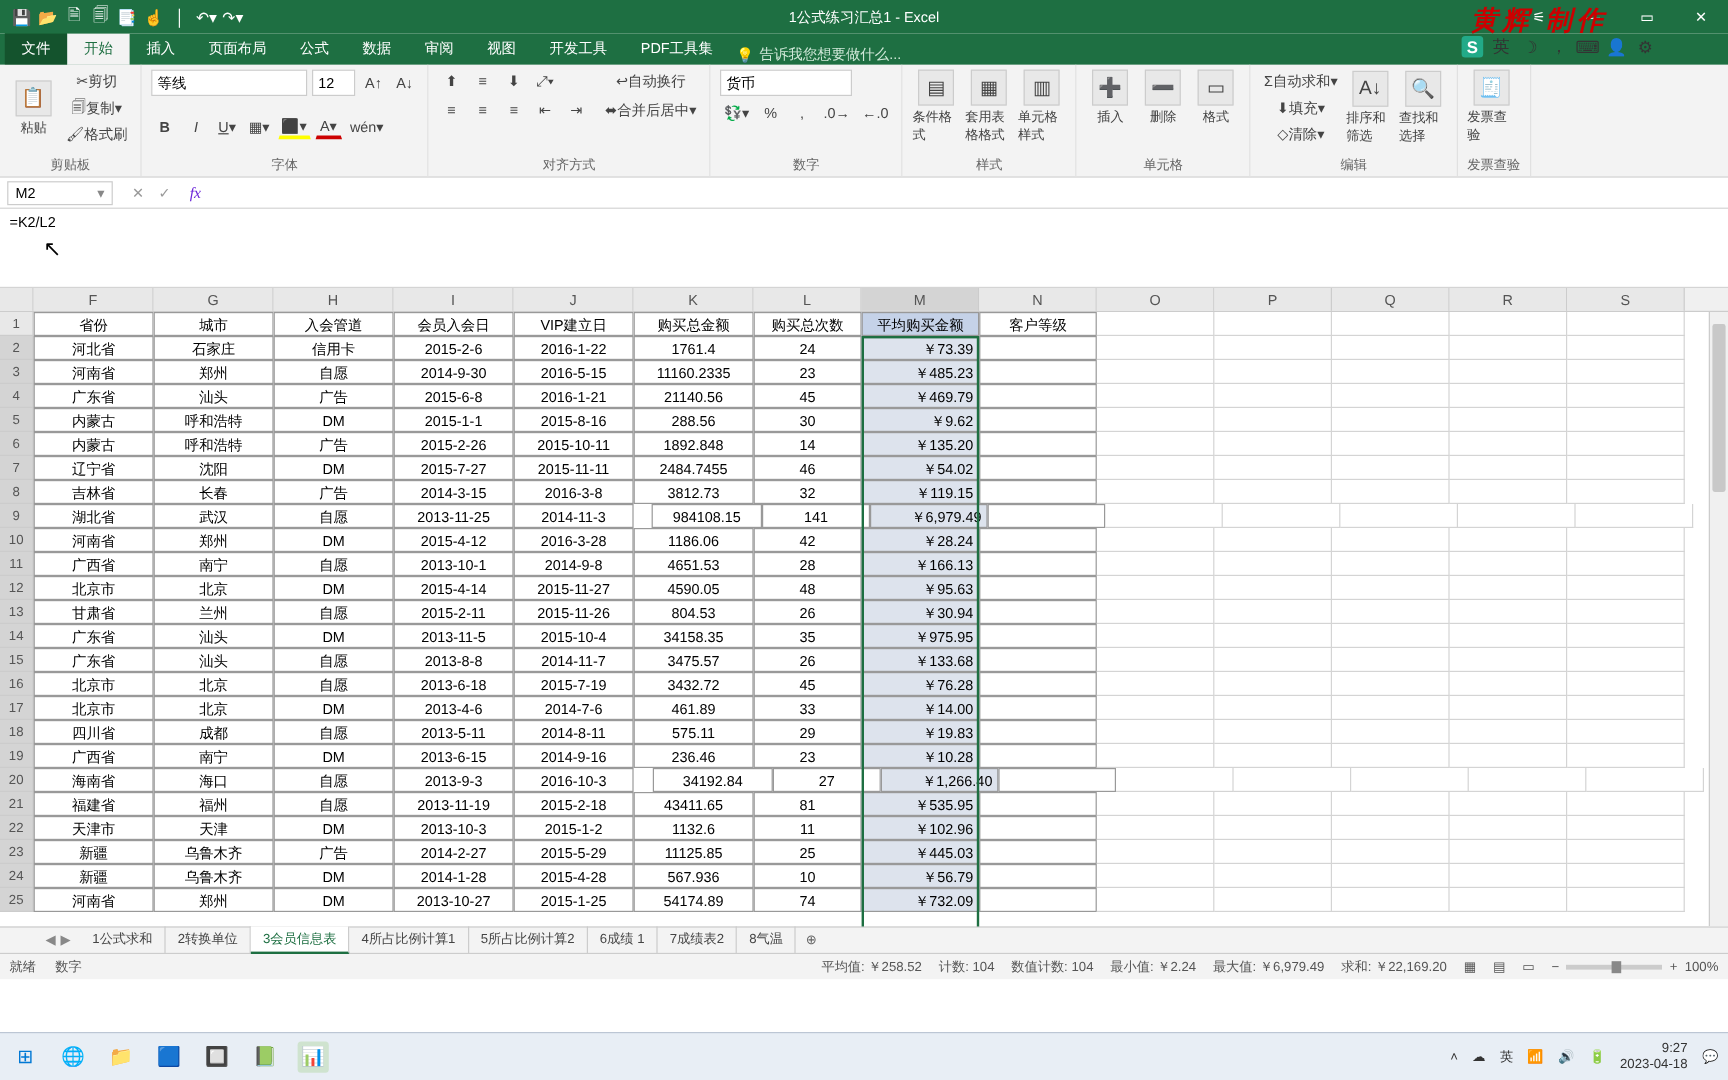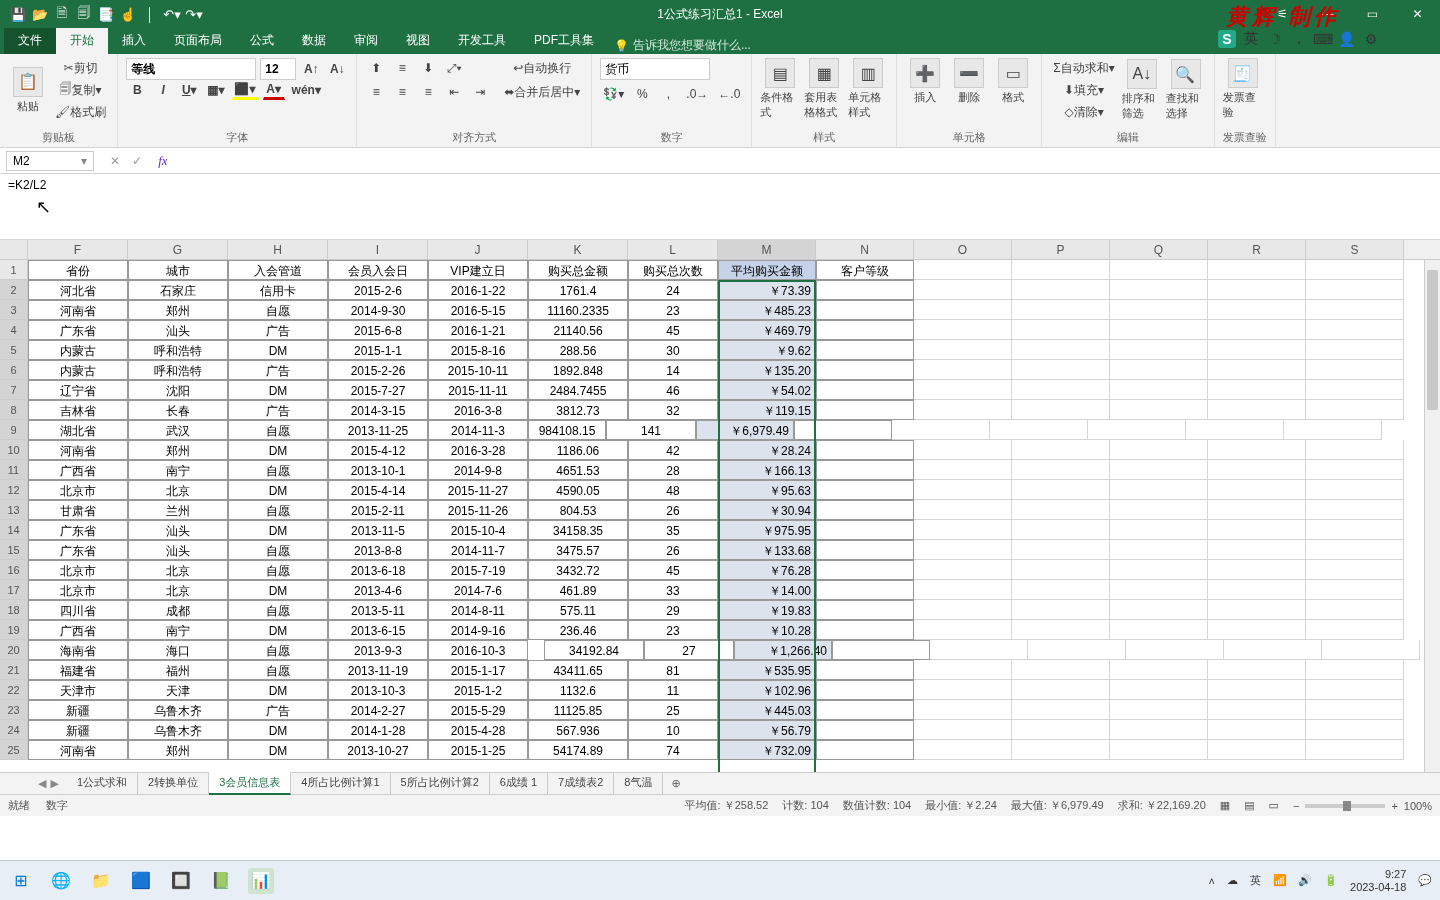--- a/index.html
+++ b/index.html
@@ -150,21 +150,21 @@
       <div class="ctrls-col">
         <div class="btn-sm">✂ <span>剪切</span></div>
         <div class="btn-sm">🗐 <span>复制</span> ▾</div>
         <div class="btn-sm">🖌 <span>格式刷</span></div>
       </div>
     </div>
     <div class="group-label">剪贴板</div>
   </div>
 
   <div class="group" style="min-width:220px;">
-    <div class="ctrls-col" style="gap:0;font-weight:bold;">
+    <div class="ctrls-col" style="gap:16px;">
       <div class="ctrls-row">
         <div class="fake-input" style="width:130px;">等线</div>
         <div class="fake-input" style="width:36px;">12</div>
         <span class="btn-sm">A↑</span>
         <span class="btn-sm">A↓</span>
       </div>
       <div class="ctrls-row">
         <span class="btn-sm">
             <b>B</b>
           </span>
@@ -457,21 +457,21 @@
         <div class="cell" style="width: 98px;"></div>
         <div class="cell" style="width: 98px;"></div>
       </div>
       <div class="row">
         <div class="rowhdr sel">9</div>
         <div class="cell data" style="width: 100px;">湖北省</div>
         <div class="cell data" style="width: 100px;">武汉</div>
         <div class="cell data" style="width: 100px;">自愿</div>
         <div class="cell data" style="width: 100px;">2013-11-25</div>
         <div class="cell data" style="width: 100px;">2014-11-3</div>
-        <div class="cell data" style="width: 78px;">984108.15</div>
+        <div class="cell data" style="width: 92px; margin-left: 15px;">984108.15</div>
         <div class="cell data" style="width: 90px;">141</div>
         <div class="cell avg rt" style="width: 98px;">￥6,979.49</div>
         <div class="cell data" style="width: 98px;"></div>
         <div class="cell" style="width: 98px;"></div>
         <div class="cell" style="width: 98px;"></div>
         <div class="cell" style="width: 98px;"></div>
         <div class="cell" style="width: 98px;"></div>
         <div class="cell" style="width: 98px;"></div>
       </div>
       <div class="row">
@@ -660,21 +660,21 @@
         <div class="cell" style="width: 98px;"></div>
         <div class="cell" style="width: 98px;"></div>
         <div class="cell" style="width: 98px;"></div>
       </div>
       <div class="row">
         <div class="rowhdr sel">21</div>
         <div class="cell data" style="width: 100px;">福建省</div>
         <div class="cell data" style="width: 100px;">福州</div>
         <div class="cell data" style="width: 100px;">自愿</div>
         <div class="cell data" style="width: 100px;">2013-11-19</div>
-        <div class="cell data" style="width: 100px;">2015-1-17</div>
+        <div class="cell data" style="width: 100px;">2015-2-18</div>
         <div class="cell data" style="width: 100px;">43411.65</div>
         <div class="cell data" style="width: 90px;">81</div>
         <div class="cell avg rt" style="width: 98px;">￥535.95</div>
         <div class="cell data" style="width: 98px;"></div>
         <div class="cell" style="width: 98px;"></div>
         <div class="cell" style="width: 98px;"></div>
         <div class="cell" style="width: 98px;"></div>
         <div class="cell" style="width: 98px;"></div>
         <div class="cell" style="width: 98px;"></div>
       </div>

